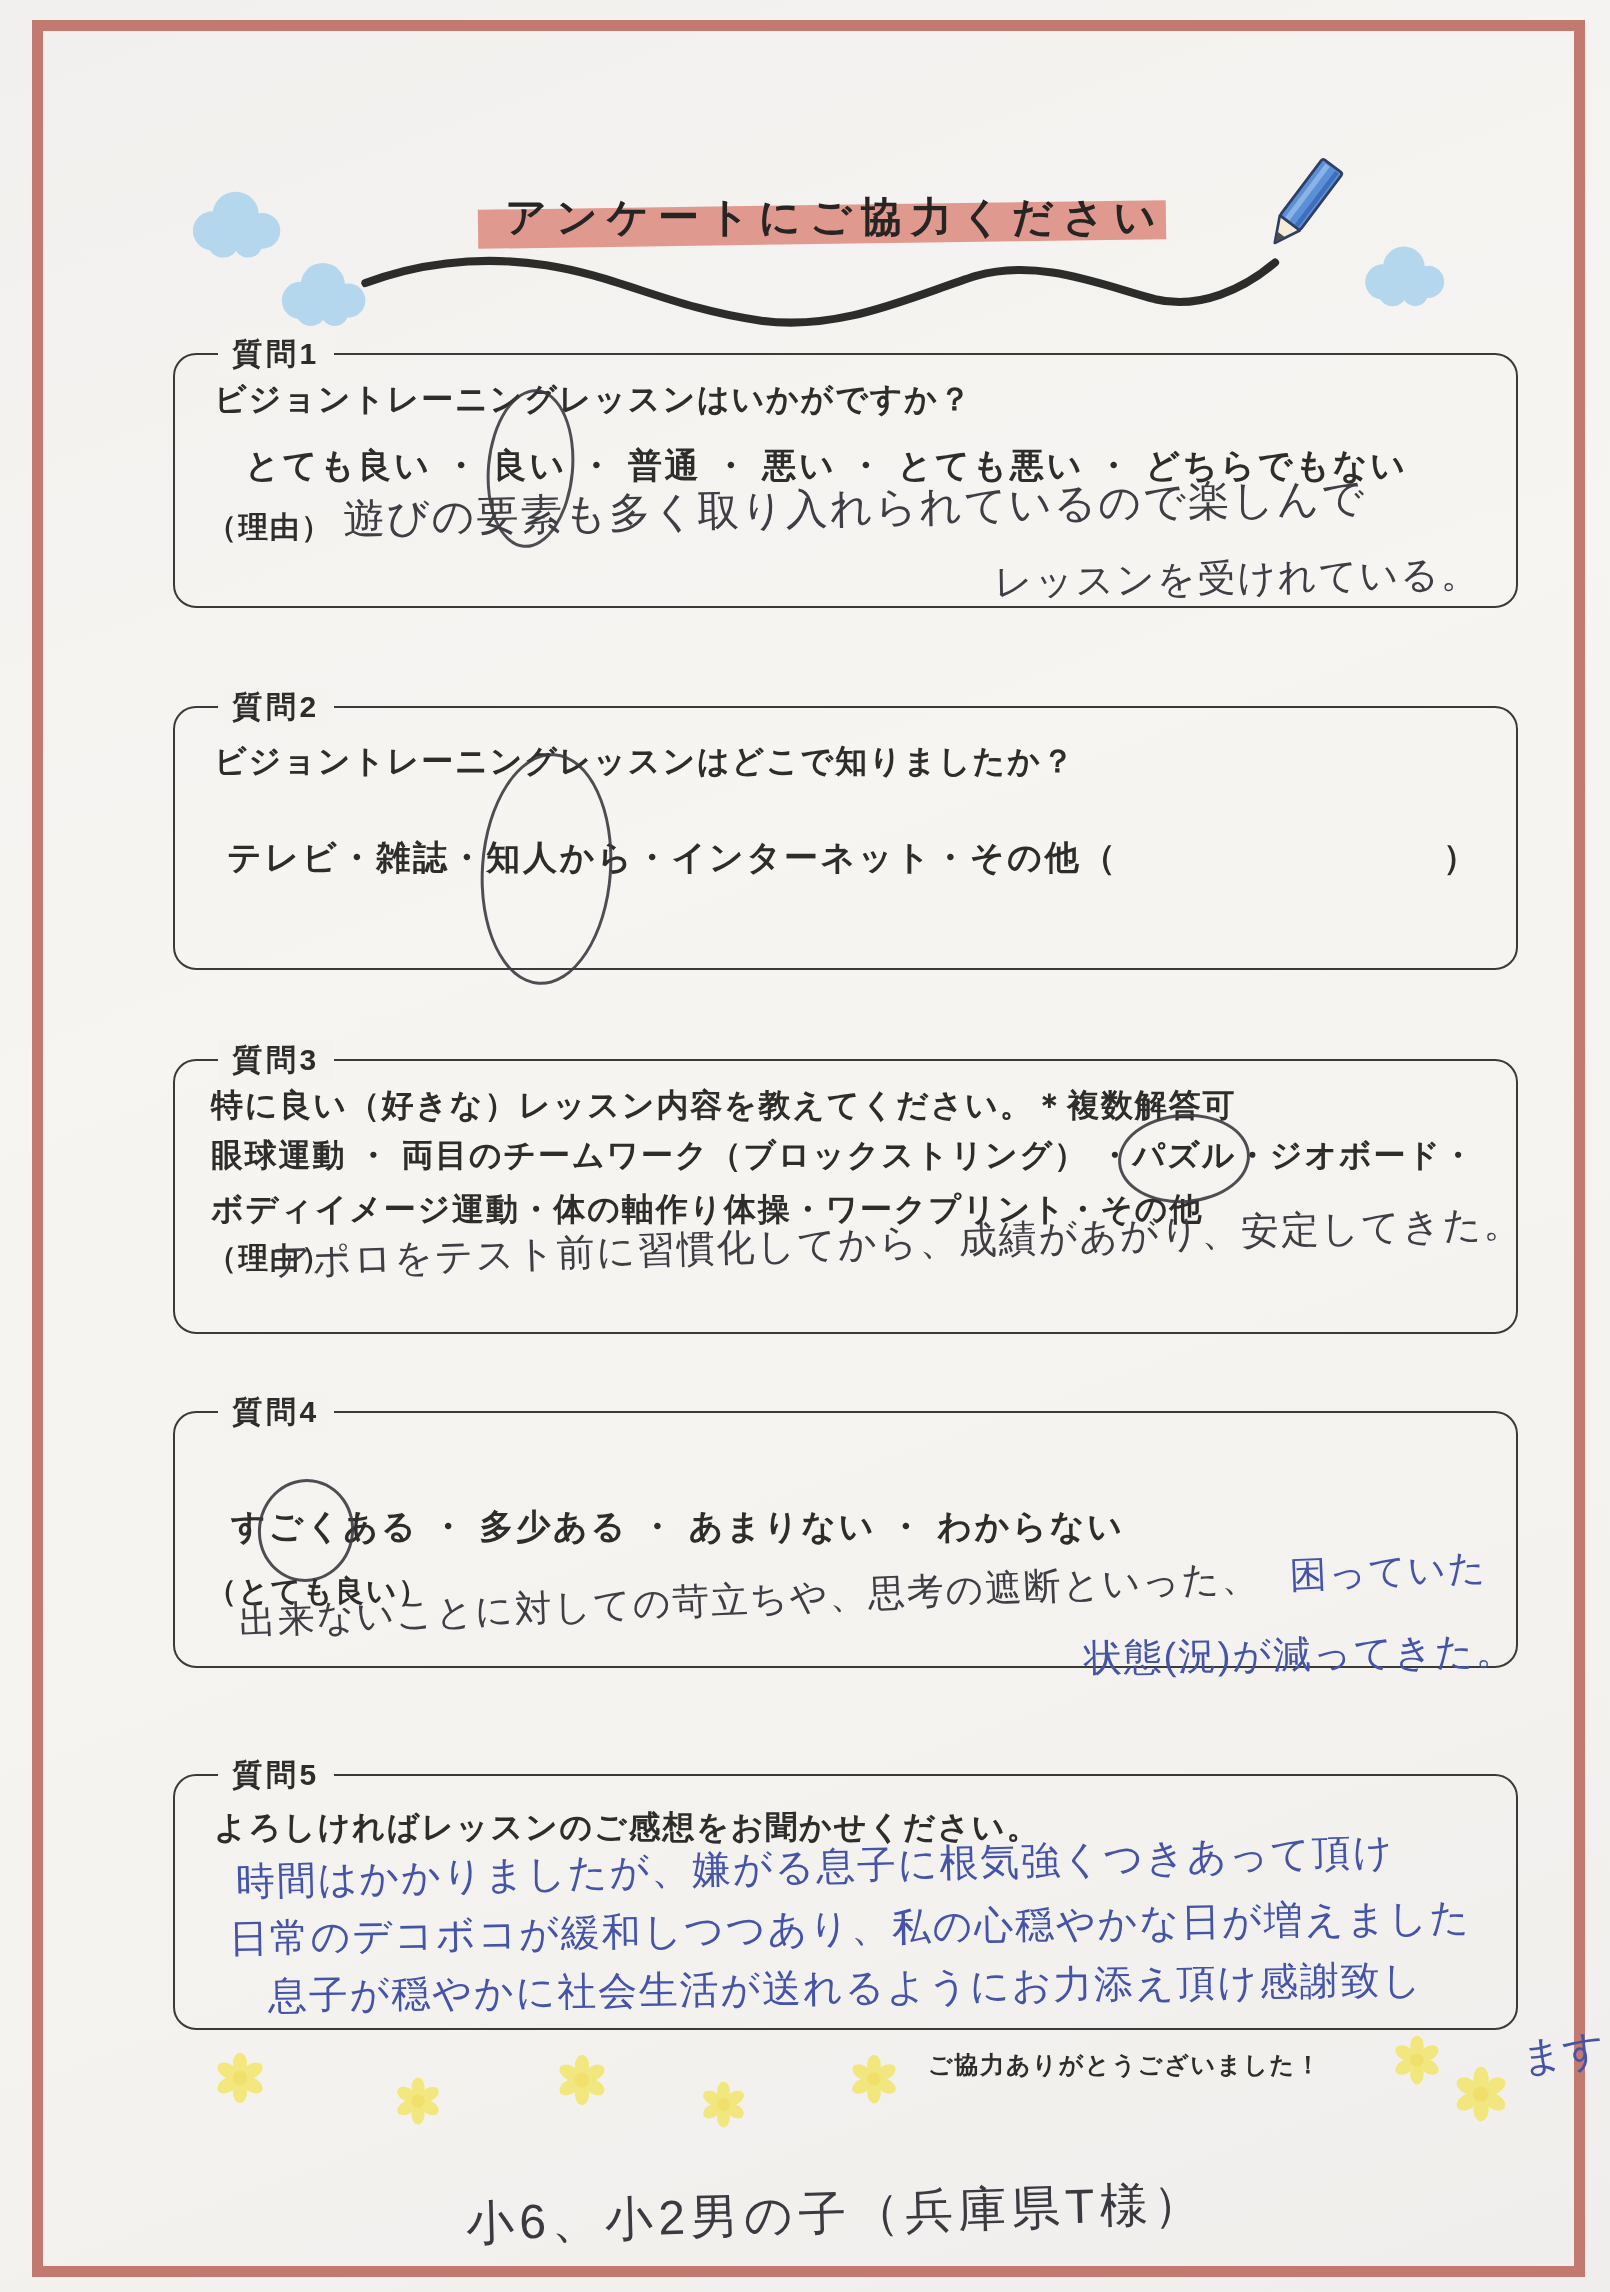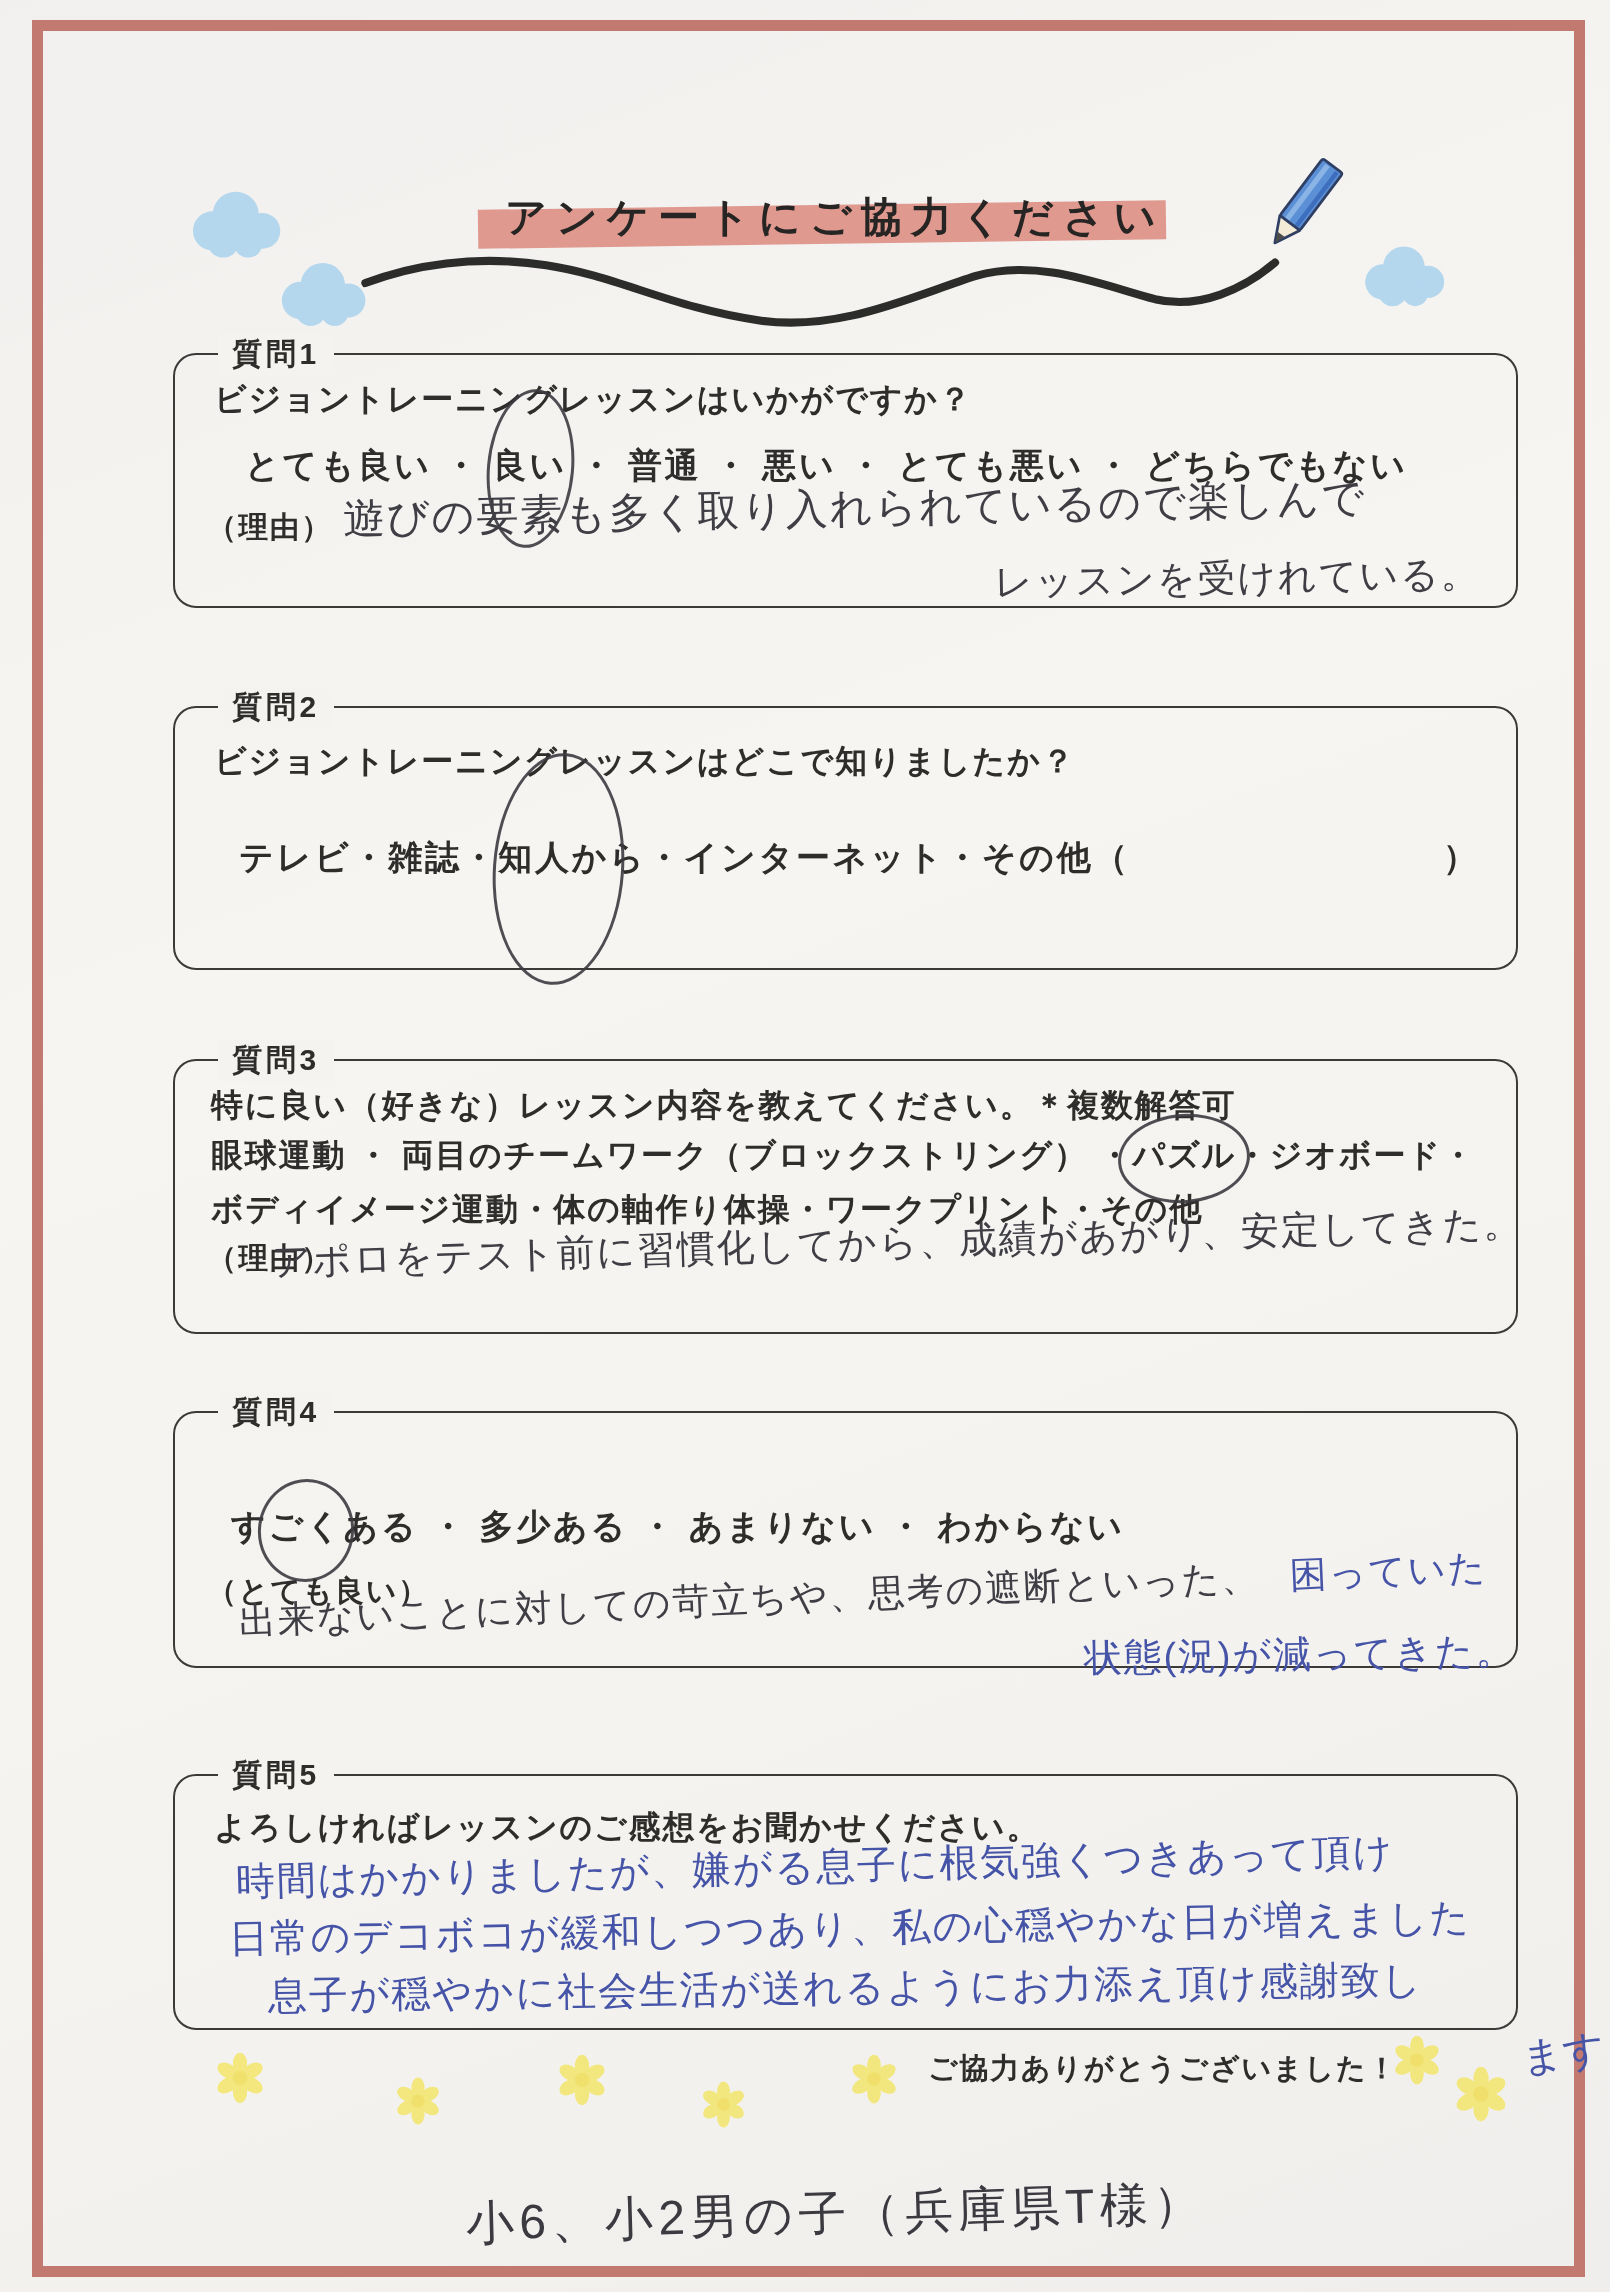--- a/index.html
+++ b/index.html
@@ -24,21 +24,21 @@
   .circled{position:relative;display:inline-block;}
   .circled::after{content:"";position:absolute;border:3.1px solid rgba(60,59,64,.9);border-radius:50%;}
   .c-q1::after{left:-5.4px;right:-7.2px;top:-54px;bottom:-59px;transform:rotate(5deg);}
   .c-q2::after{left:-5.4px;right:23px;top:-82px;bottom:-104px;transform:rotate(4deg);}
   .c-q3::after{left:-14.3px;right:-14.3px;top:-19.7px;bottom:-25px;transform:rotate(-4deg);}
   .c-q4::after{left:-10.7px;right:-10.7px;top:-25px;bottom:-32px;transform:rotate(8deg);}
   
   .hw{position:absolute;white-space:nowrap;font-size:39px;color:#3f3e44;letter-spacing:1.8px;transform-origin:left center;}
   .hw-blue{color:#4654a8;}
   
-  .thanks{position:absolute;left:928px;top:2049px;font-size:29px;font-weight:bold;letter-spacing:1.8px;white-space:nowrap;}
+  .thanks{position:absolute;left:928px;top:2049px;font-size:24px;font-weight:bold;letter-spacing:1.8px;white-space:nowrap;}
   .signature{position:absolute;left:466px;top:2192px;font-size:48px;letter-spacing:5.4px;color:#3b3a40;white-space:nowrap;transform:rotate(-1.6deg);transform-origin:left center;}
   .overflow-ink{position:absolute;left:1521px;top:2026px;font-size:41px;color:#4654a8;transform:rotate(-7deg);white-space:nowrap;}
 </style>
 </head>
 <body>
 
 <div class="page">
 
   <svg width="0" height="0" style="position:absolute" aria-hidden="true">
     <defs>
@@ -101,21 +101,21 @@
       <span>とても良い ・ </span><span class="circled c-q1">良い</span><span> ・ 普通 ・ 悪い ・ とても悪い ・ どちらでもない</span>
     </div>
     <div class="qsub" style="left:32px;top:152px">（理由）</div>
     <div class="hw" style="left:168px;top:136px;font-size:42px;transform:rotate(-1.2deg)">遊びの要素も多く取り入れられているので楽しんで</div>
     <div class="hw" style="left:819px;top:202px;font-size:38px;transform:rotate(-1deg)">レッスンを受けれている。</div>
   </section>
 
   <section class="qbox" style="top:706px;height:260px">
     <div class="qlabel">質問2</div>
     <div class="qtext" style="left:39px;top:32px">ビジョントレーニングレッスンはどこで知りましたか？</div>
-    <div class="qopts" style="left:64px;top:127px">
+    <div class="qopts" style="left:52px;top:127px">
       <span>テレビ・雑誌・</span><span class="circled c-q2">知人から</span><span>・インターネット・その他（</span>
     </div>
     <div class="paren" style="top:127px">）</div>
   </section>
 
   <section class="qbox" style="top:1059px;height:271px">
     <div class="qlabel">質問3</div>
     <div class="qtext" style="left:36px;top:23px">特に良い（好きな）レッスン内容を教えてください。＊複数解答可</div>
     <div class="qopts qopts-sm" style="left:36px;top:127px">ボディイメージ運動・体の軸作り体操・ワークプリント・その他</div>
     <div class="qopts qopts-sm" style="left:36px;top:73px">

